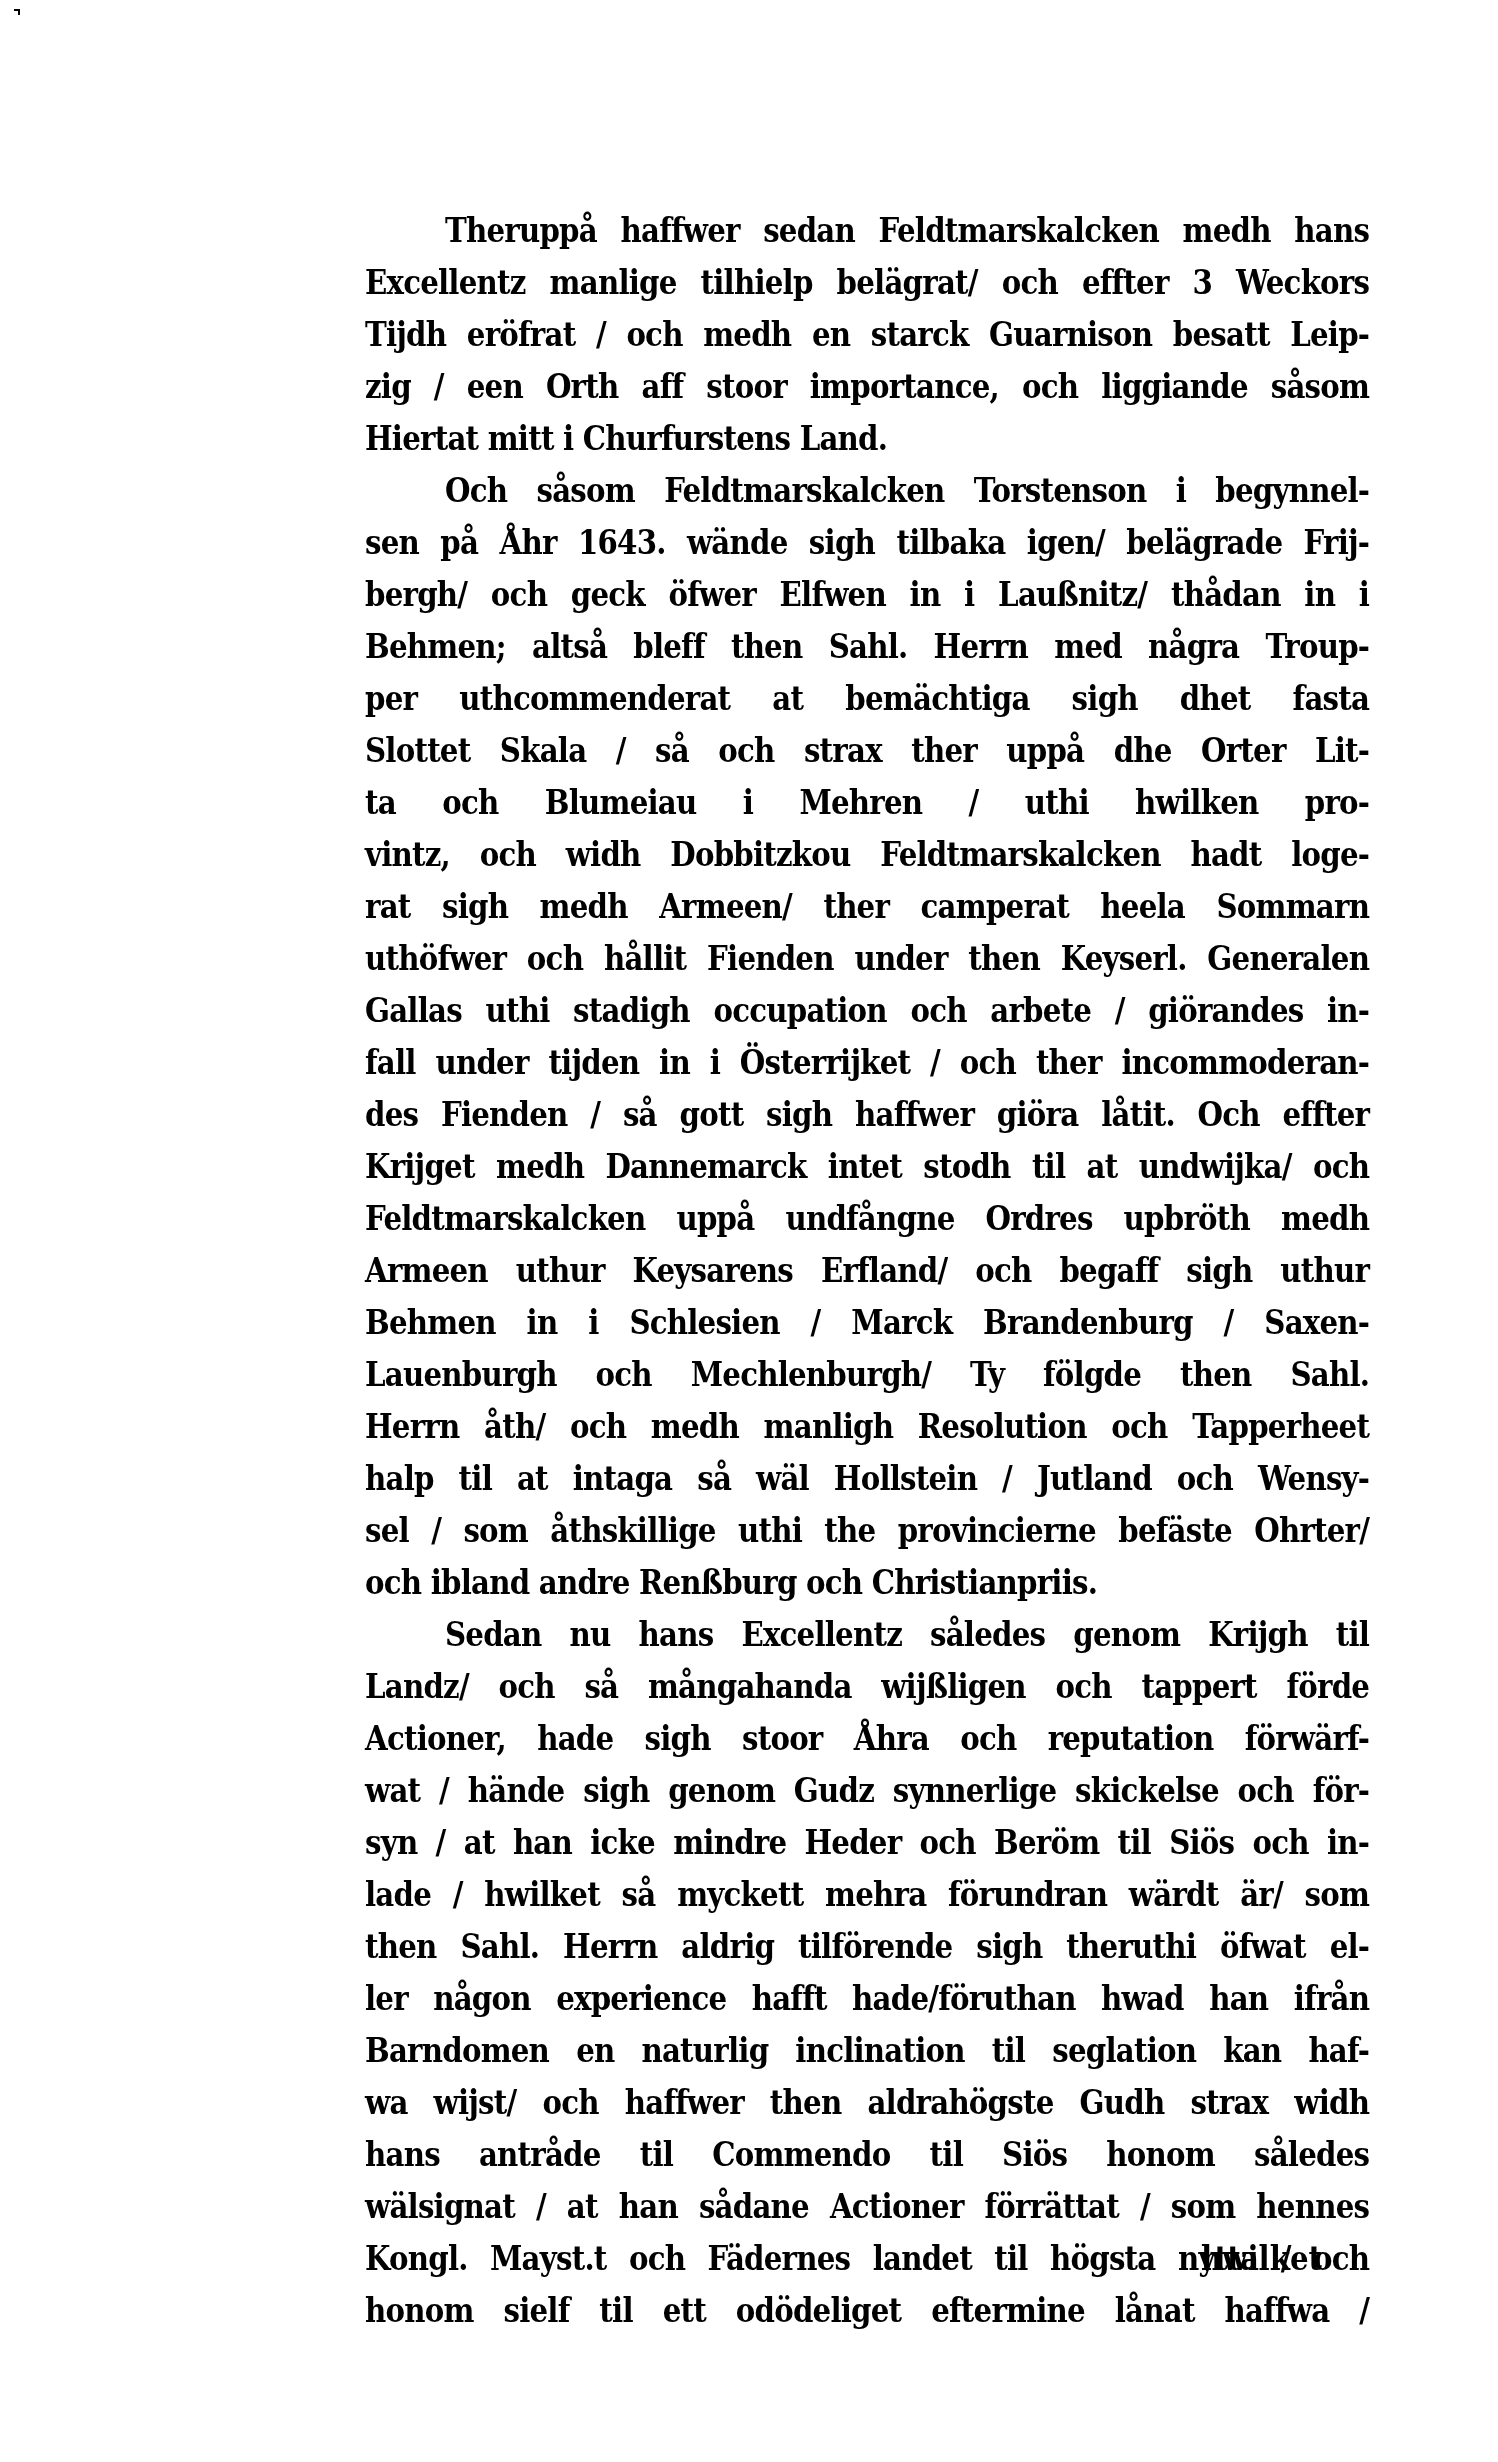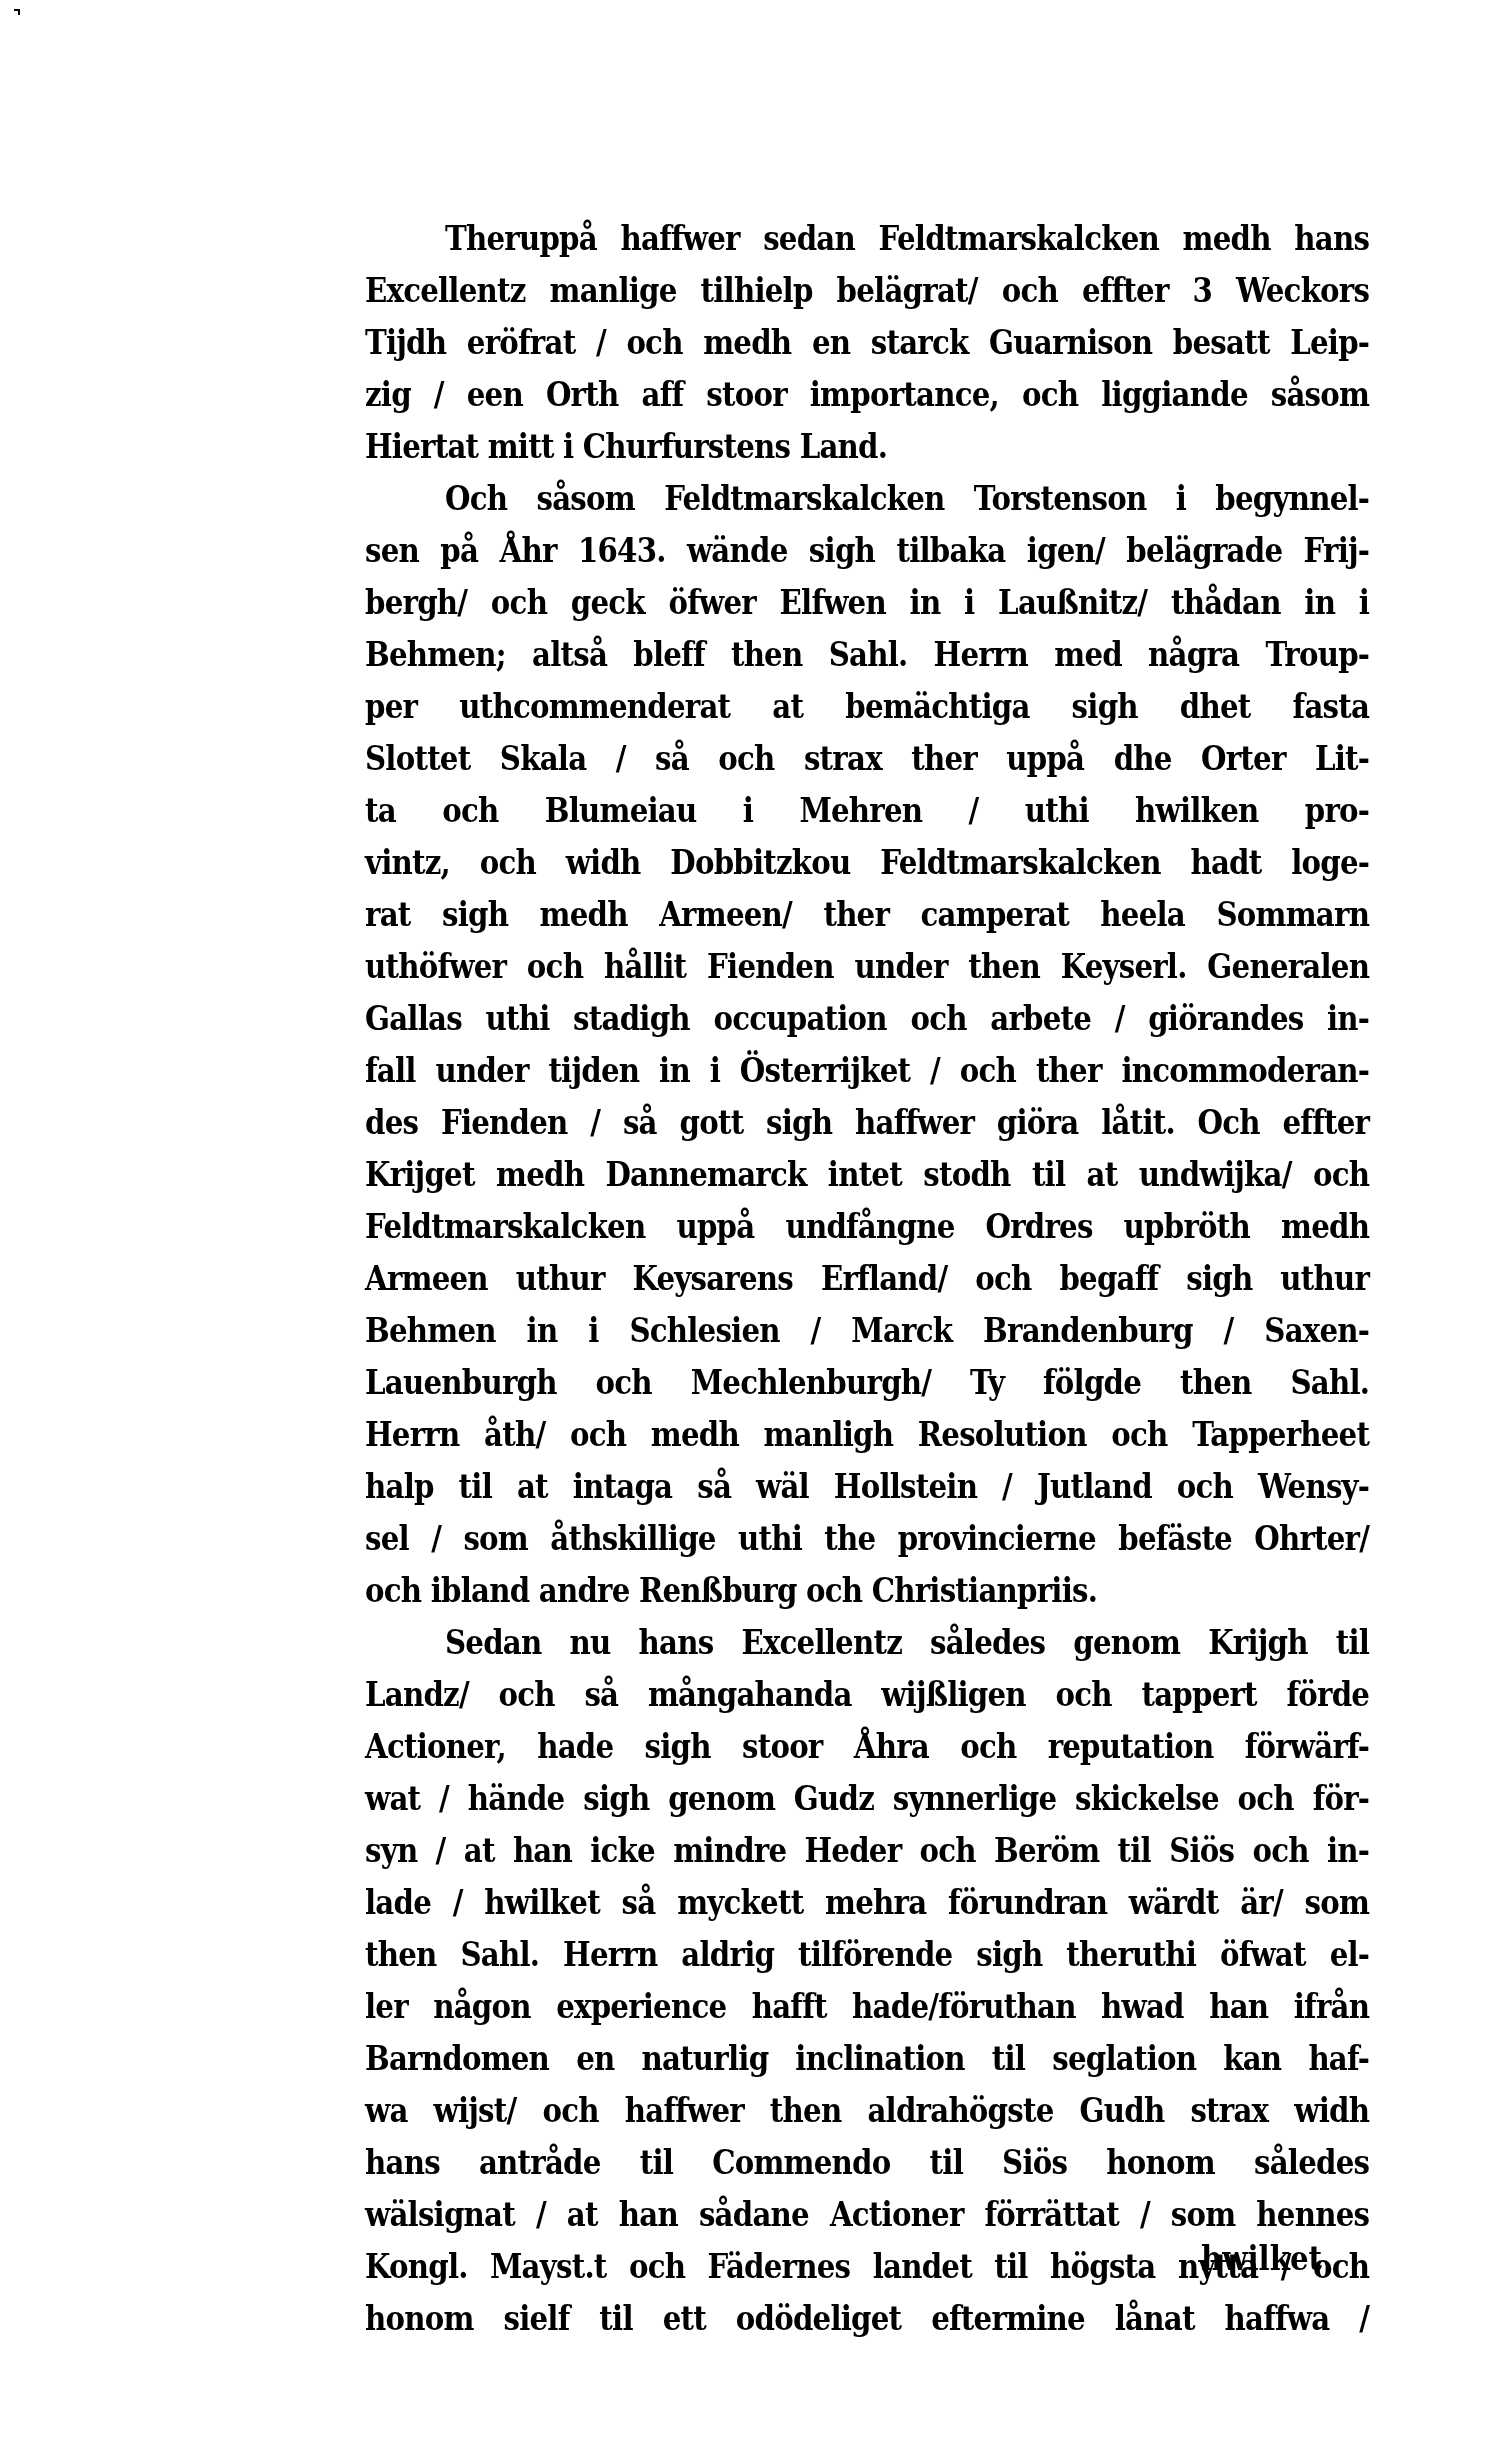--- a/index.html
+++ b/index.html
@@ -21,21 +21,21 @@
       top: 9.3px;
       width: 6.2px;
       height: 6.2px;
       border-top: 2.3px solid #000;
       border-right: 2.3px solid #000;
       box-sizing: border-box;
     }
     .page-text {
       position: absolute;
       left: 365px;
-      top: 212px;
+      top: 204px;
       width: 1004px;
     }
     .line {
       display: block;
       height: 52px;
       line-height: 52px;
       font-size: 34px;
       font-weight: bold;
       letter-spacing: -0.9px;
       white-space: nowrap;

